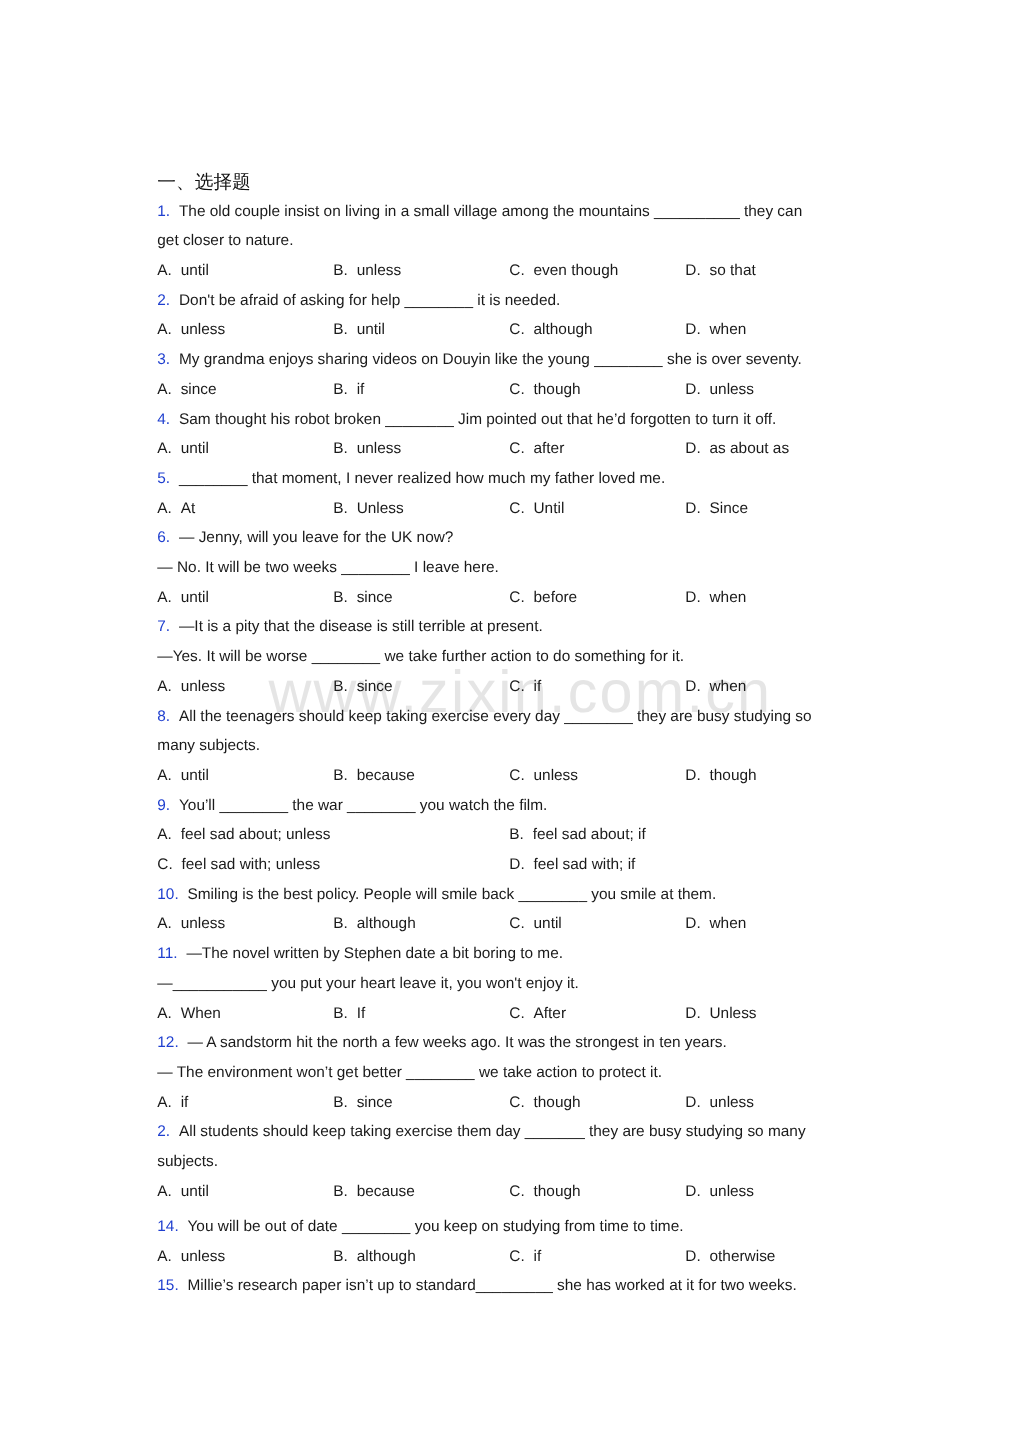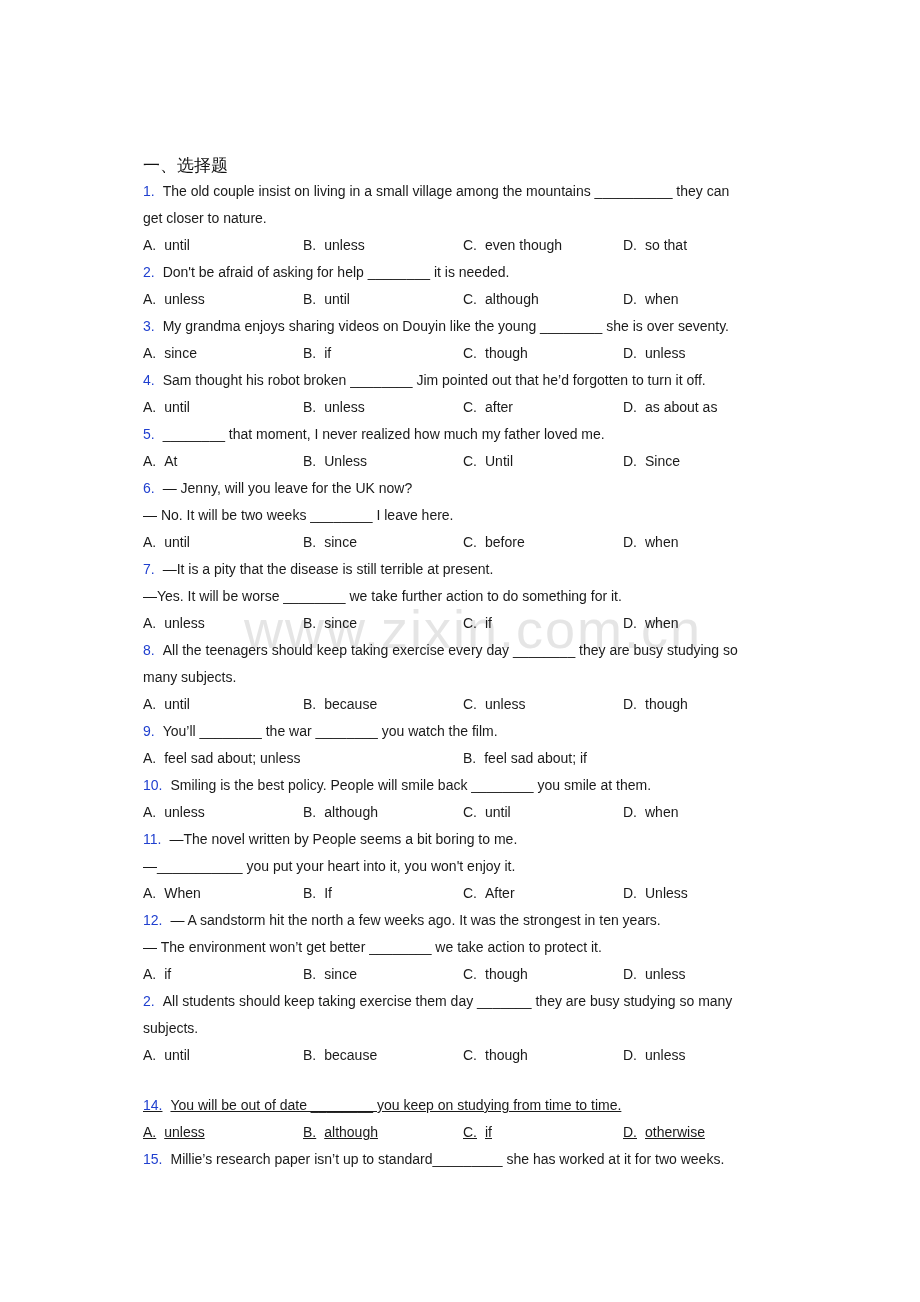--- a/index.html
+++ b/index.html
@@ -6,21 +6,21 @@
   body { width: 920px; height: 1302px; position: relative; overflow: hidden;
          font-family: "Liberation Sans", "DejaVu Sans", sans-serif; color: #1a1a1a; }
   .page { position: absolute; left: 143px; top: 153px; width: 640px; }
   .section-title { font-size: 17px; font-weight: normal; height: 25px; line-height: 25px; margin: 0; color: #111; }
   .line { font-size: 14px; height: 27px; line-height: 27px; white-space: nowrap; }
   .qnum { color: #1f3fcf; margin-right: 8px; }
   .opts { display: flex; font-size: 14px; height: 27px; line-height: 27px; white-space: nowrap; }
   .opt { width: 160px; flex: none; }
   .opts.two .opt { width: 320px; }
   .opt-letter { margin-right: 8px; }
-  .gap-extra { margin-top: 23px; text-decoration: underline; }
+  .gap-extra { margin-top: 5px; }
   .watermark { position: absolute; left: 244px; top: 598px; font-size: 54px; color: rgba(180,180,180,0.35);
                letter-spacing: 2px; font-family: "Liberation Sans", sans-serif; pointer-events: none; white-space: nowrap; }
 </style>
 </head>
 <body>
 
 <div class="watermark">www.zixin.com.cn</div>
 
 <div class="page">
   <h2 class="section-title">一、选择题</h2>
@@ -100,33 +100,37 @@
           <div class="opt"><span class="opt-letter">C.</span><span>unless</span></div>
           <div class="opt"><span class="opt-letter">D.</span><span>though</span></div>
         </div>
       </div>
       <div>
         <div class="line"><span class="qnum">9.</span><span>You’ll ________ the war ________ you watch the film.</span></div>
         <div class="opts two">
           <div class="opt"><span class="opt-letter">A.</span><span>feel sad about; unless</span></div>
           <div class="opt"><span class="opt-letter">B.</span><span>feel sad about; if</span></div>
         </div>
+        <div class="opts two">
+          <div class="opt"><span class="opt-letter">C.</span><span>feel sad with; unless</span></div>
+          <div class="opt"><span class="opt-letter">D.</span><span>feel sad with; if</span></div>
+        </div>
       </div>
       <div>
         <div class="line"><span class="qnum">10.</span><span>Smiling is the best policy. People will smile back ________ you smile at them.</span></div>
         <div class="opts">
           <div class="opt"><span class="opt-letter">A.</span><span>unless</span></div>
           <div class="opt"><span class="opt-letter">B.</span><span>although</span></div>
           <div class="opt"><span class="opt-letter">C.</span><span>until</span></div>
           <div class="opt"><span class="opt-letter">D.</span><span>when</span></div>
         </div>
       </div>
       <div>
-        <div class="line"><span class="qnum">11.</span><span>—The novel written by People seems a bit boring to me.</span></div>
-        <div class="line"><span>—___________ you put your heart into it, you won't enjoy it.</span></div>
+        <div class="line"><span class="qnum">11.</span><span>—The novel written by Stephen date a bit boring to me.</span></div>
+        <div class="line"><span>—___________ you put your heart leave it, you won't enjoy it.</span></div>
         <div class="opts">
           <div class="opt"><span class="opt-letter">A.</span><span>When</span></div>
           <div class="opt"><span class="opt-letter">B.</span><span>If</span></div>
           <div class="opt"><span class="opt-letter">C.</span><span>After</span></div>
           <div class="opt"><span class="opt-letter">D.</span><span>Unless</span></div>
         </div>
       </div>
       <div>
         <div class="line"><span class="qnum">12.</span><span>— A sandstorm hit the north a few weeks ago. It was the strongest in ten years.</span></div>
         <div class="line"><span>— The environment won’t get better ________ we take action to protect it.</span></div>

